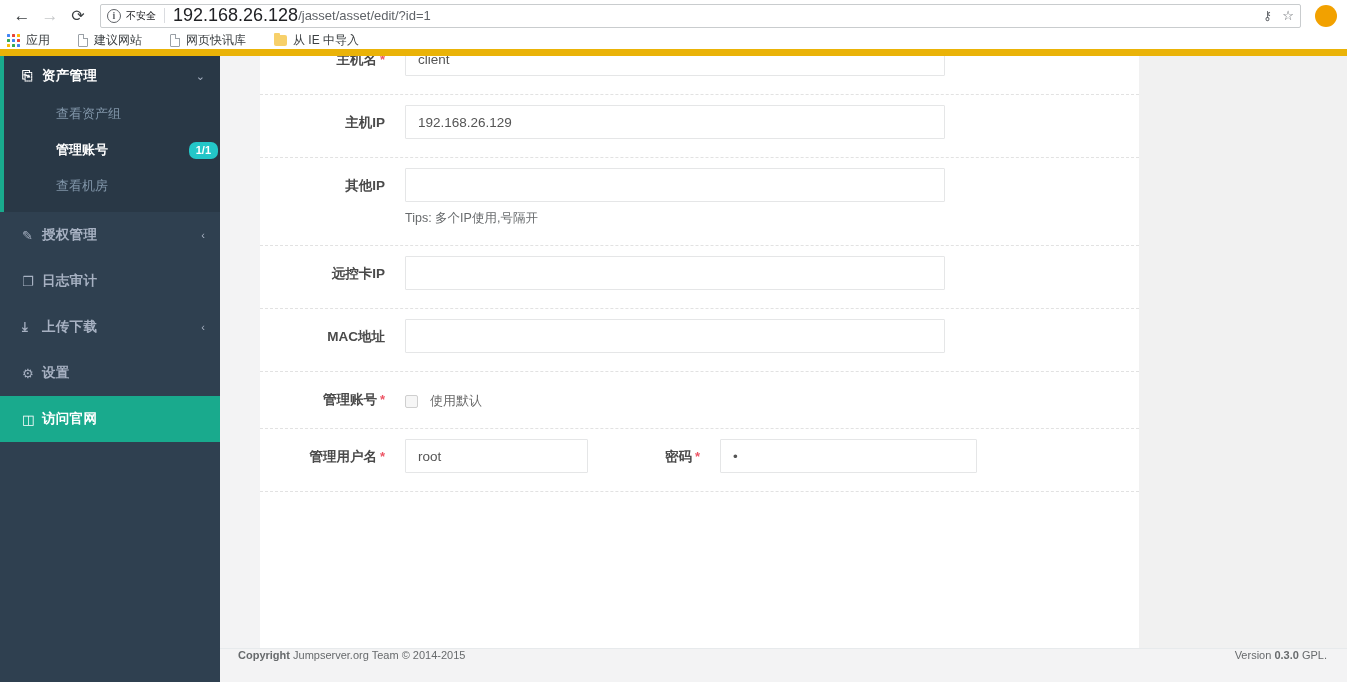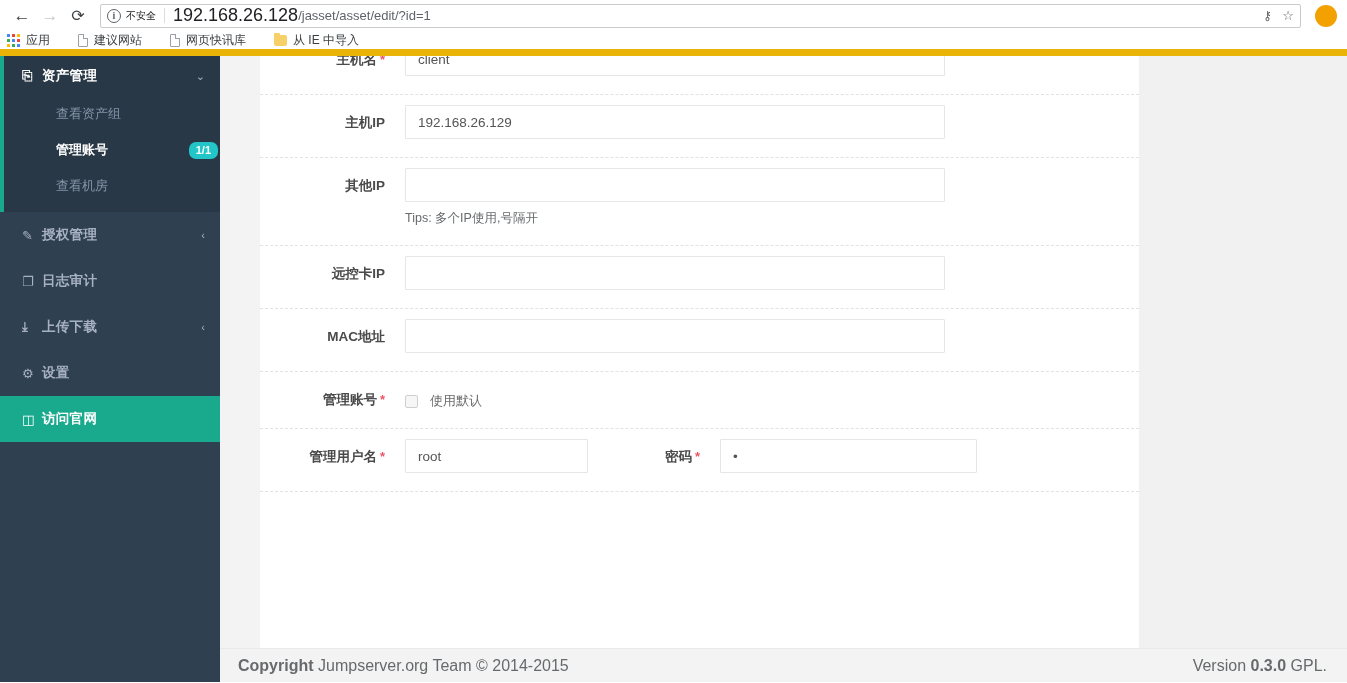--- a/index.html
+++ b/index.html
@@ -131,22 +131,22 @@
   .chk-lbl { font-size:13px; color:#6b6b6b; }
   .lab2 {
     width:100px; flex:0 0 100px; text-align:right; padding-right:20px;
     font-size:13.5px; color:#4a4a4a; font-weight:bold; padding-top:9px;
   }
 
   
   .footer {
     position:absolute; left:220px; bottom:0; right:0; height:34px;
     background:#f3f3f4; border-top:1px solid #e7eaec;
-    display:flex; align-items:center; justify-content:space-between;
-    padding:0 20px 0 18px; font-size:16px; color:#676a6c;
+    display:flex; align-items:flex-start; justify-content:space-between;
+    padding:0 20px 0 18px; font-size:11px; color:#676a6c;
   }
   .footer b { font-weight:bold; }
   .footer .ver b { font-weight:bold; }
 </style>
 </head>
 <body>
 
 <div class="browser">
   <div class="toolbar">
     <div class="nav-btn back">←</div>

